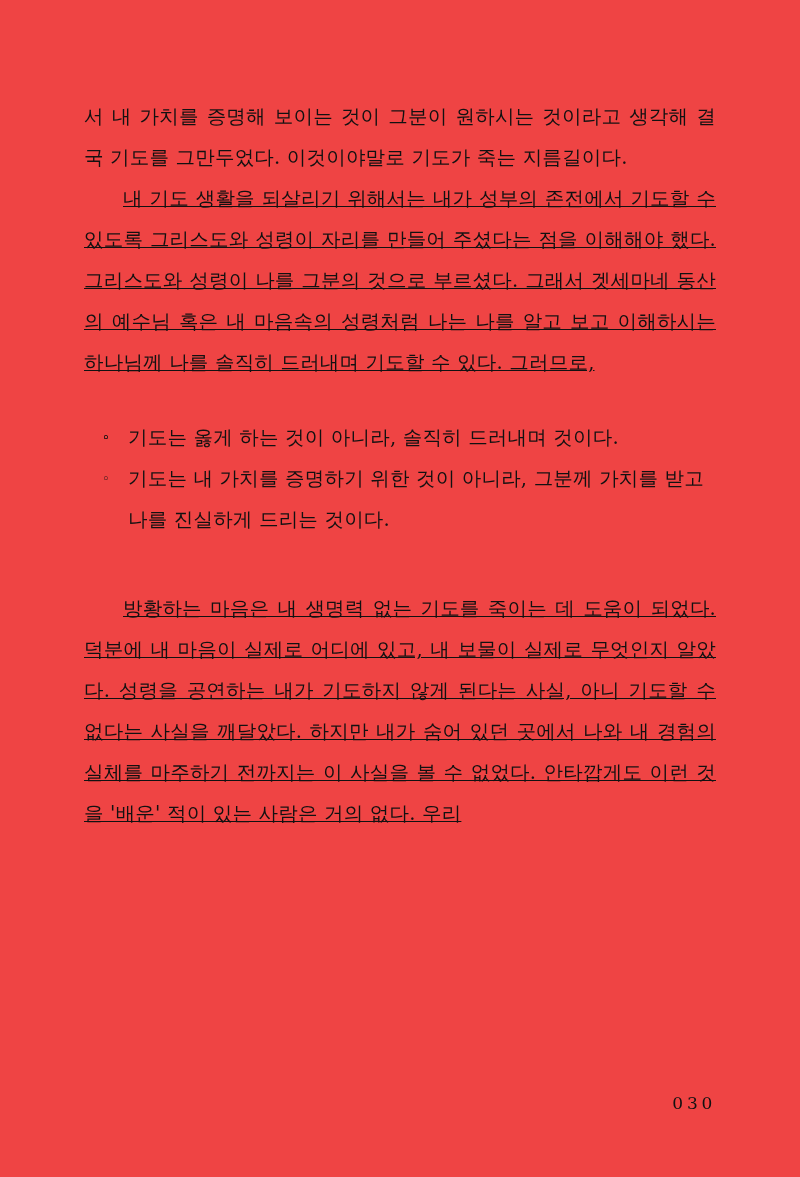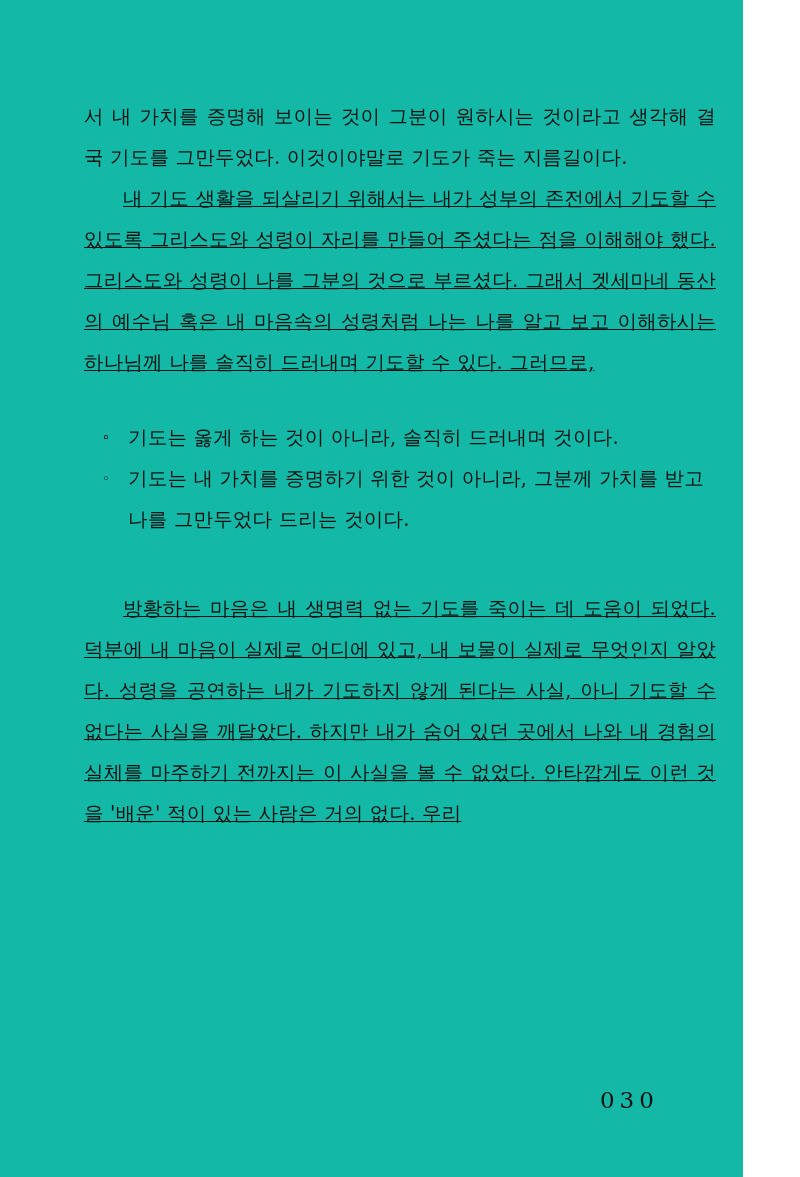--- a/index.html
+++ b/index.html
@@ -2,23 +2,23 @@
 <html><head>
 <meta charset="utf-8">
 <style>
   html, body {
     margin: 0;
     padding: 0;
     background: #ffffff;
   }
   .page {
     position: relative;
-    width: 743px;
+    width: 800px;
     height: 1177px;
-    background: #14b8a6;
+    background: #ef4444;
     font-family: "DejaVu Serif", "Liberation Serif", serif;
     color: #111111;
     box-sizing: border-box;
     overflow: hidden;
   }
   .content {
     position: absolute;
     left: 84px;
     top: 96px;
     width: 632px;
@@ -57,21 +57,21 @@
     line-height: 41px;
     color: #111111;
   }
   .after-list {
     margin-top: 48px;
   }
   .folio {
     position: absolute;
     right: 84px;
     bottom: 64px;
-    font-size: 23px;
+    font-size: 17px;
     letter-spacing: 0.22em;
     color: #111111;
     font-family: "DejaVu Serif", "Liberation Serif", serif;
   }
 </style>
 </head>
 <body>
 
 <div class="page">
   <div class="content">
@@ -86,21 +86,21 @@
       </li>
       <li>
         <span class="bullet">◦</span>
       </li>
       <li>
         <span class="bullet">◦</span>
         <span>기도는 옳게 하는 것이 아니라, 솔직히 드러내며 것이다.</span>
       </li>
       <li>
         <span class="bullet">◦</span>
-        <span>기도는 내 가치를 증명하기 위한 것이 아니라, 그분께 가치를 받고 나를 그만두었다 드리는 것이다.</span>
+        <span>기도는 내 가치를 증명하기 위한 것이 아니라, 그분께 가치를 받고 나를 진실하게 드리는 것이다.</span>
       </li>
     </ul>
 
     <p class="para indent after-list">방황하는 마음은 내 생명력 없는 기도를 죽이는 데 도움이 되었다. 덕분에 내 마음이 실제로 어디에 있고, 내 보물이 실제로 무엇인지 알았다. 성령을 공연하는 내가 기도하지 않게 된다는 사실, 아니 기도할 수 없다는 사실을 깨달았다. 하지만 내가 숨어 있던 곳에서 나와 내 경험의 실체를 마주하기 전까지는 이 사실을 볼 수 없었다. 안타깝게도 이런 것을 '배운' 적이 있는 사람은 거의 없다. 우리</p>
 
   </div>
 
   <div class="folio">030</div>
 </div>
 

